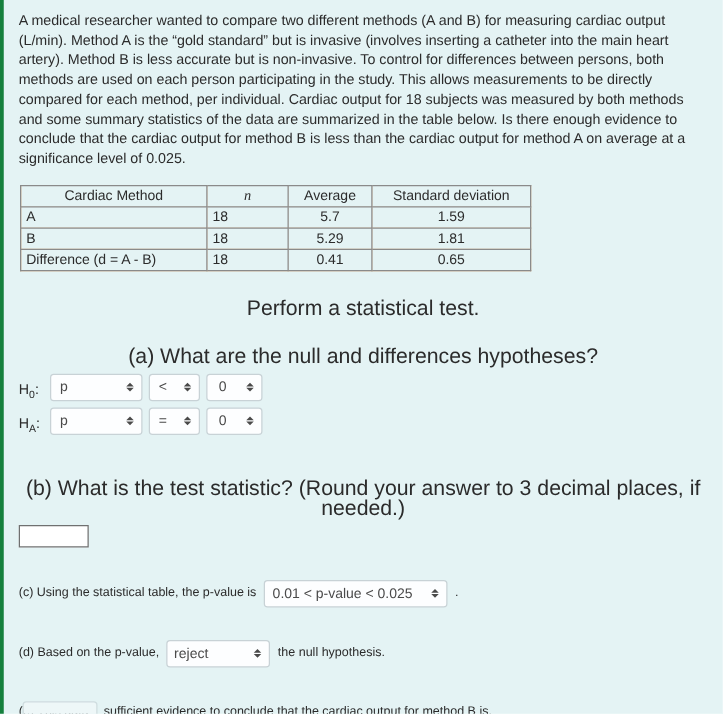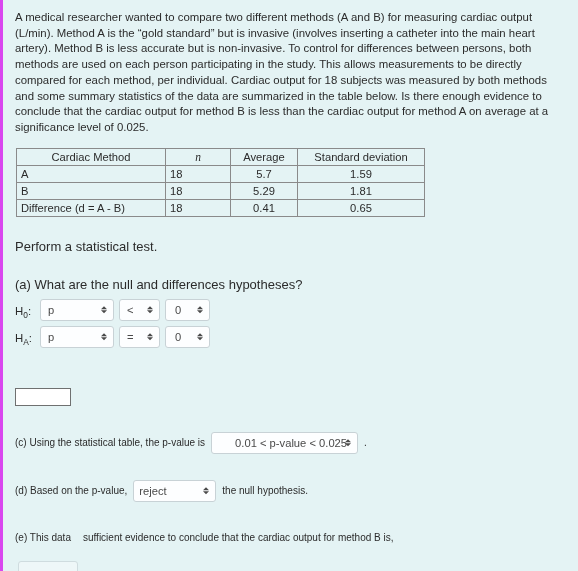--- a/index.html
+++ b/index.html
@@ -12,21 +12,21 @@
     background: #ffffff;
     font-family: "Liberation Sans", sans-serif;
     overflow: hidden;
   }
   #page {
     position: relative;
     width: 578px;
     height: 571px;
     background: #e4f3f4;
     box-sizing: border-box;
-    border-left: 3px solid #d946ef;
+    border-left: 3px solid #15803d;
     padding: 10px 12px 0 12px;
     overflow: hidden;
   }
   .prompt {
     font-size: 11.4px;
     line-height: 15.7px;
     color: #2b2b2b;
     margin: 0 0 12px 0;
     max-width: 548px;
     text-align: left;
@@ -51,23 +51,24 @@
   }
   table.summary th { text-align: center; }
   .col-method { width: 140px; text-align: left; }
   .col-n      { width: 56px;  text-align: left; }
   .col-avg    { width: 58px;  text-align: center; }
   .col-sd     { width: 118px; text-align: center; }
   .ital { font-style: italic; font-family: "Liberation Serif", serif; font-size: 11.5px;}
 
   
   .para {
-    font-size: 13px;
+    font-size: 17px;
     color: #2b2b2b;
     line-height: 16px;
+    text-align: center;
   }
   .gap-22 { height: 22px; }
   .gap-12 { height: 12px; }
   .gap-26 { height: 26px; }
   .gap-30 { height: 30px; }
 
   .row {
     display: flex;
     align-items: center;
   }
@@ -103,21 +104,21 @@
     width: 0; height: 0;
     border-left: 3.4px solid transparent;
     border-right: 3.4px solid transparent;
   }
   .sel .arrows i.up   { border-bottom: 3.8px solid #4a4a4a; margin-bottom: 1.6px; }
   .sel .arrows i.down { border-top:    3.8px solid #4a4a4a; }
 
   .sel.w-hyp-var { width: 74px; }
   .sel.w-hyp-op  { width: 41px; padding-left: 7px; }
   .sel.w-hyp-val { width: 45px; padding-left: 9px; }
-  .sel.w-pval    { width: 147px; padding-left: 23px; text-align: center; }
+  .sel.w-pval    { width: 147px; padding-left: 6px; text-align: center; }
   .sel.w-reject  { width: 83px; padding-left: 5px; }
   .sel.w-prov    { width: 113px; padding-left: 10px; }
 
   
   .hyp-label {
     font-size: 11.4px;
     color: #2b2b2b;
     width: 25px;
     display: inline-block;
   }
@@ -249,20 +250,21 @@
     <span class="sel w-hyp-val">
       <span>0</span>
       <span class="arrows">
           <i class="up"></i>
           <i class="down"></i>
         </span>
     </span>
   </div>
 
   <div class="gap-30"></div>
+  <div class="para">(b) What is the test statistic? (Round your answer to 3 decimal places, if needed.)</div>
   <input class="ansbox" type="text" value="" placeholder="" style="">
 
   <div class="gap-26"></div>
   <div class="row">
     <span class="inline-txt sp-r">(c) Using the statistical table, the p-value is</span>
     <span class="sel w-pval">
       <span>0.01 &lt; p-value &lt; 0.025</span>
       <span class="arrows">
           <i class="up"></i>
           <i class="down"></i>

